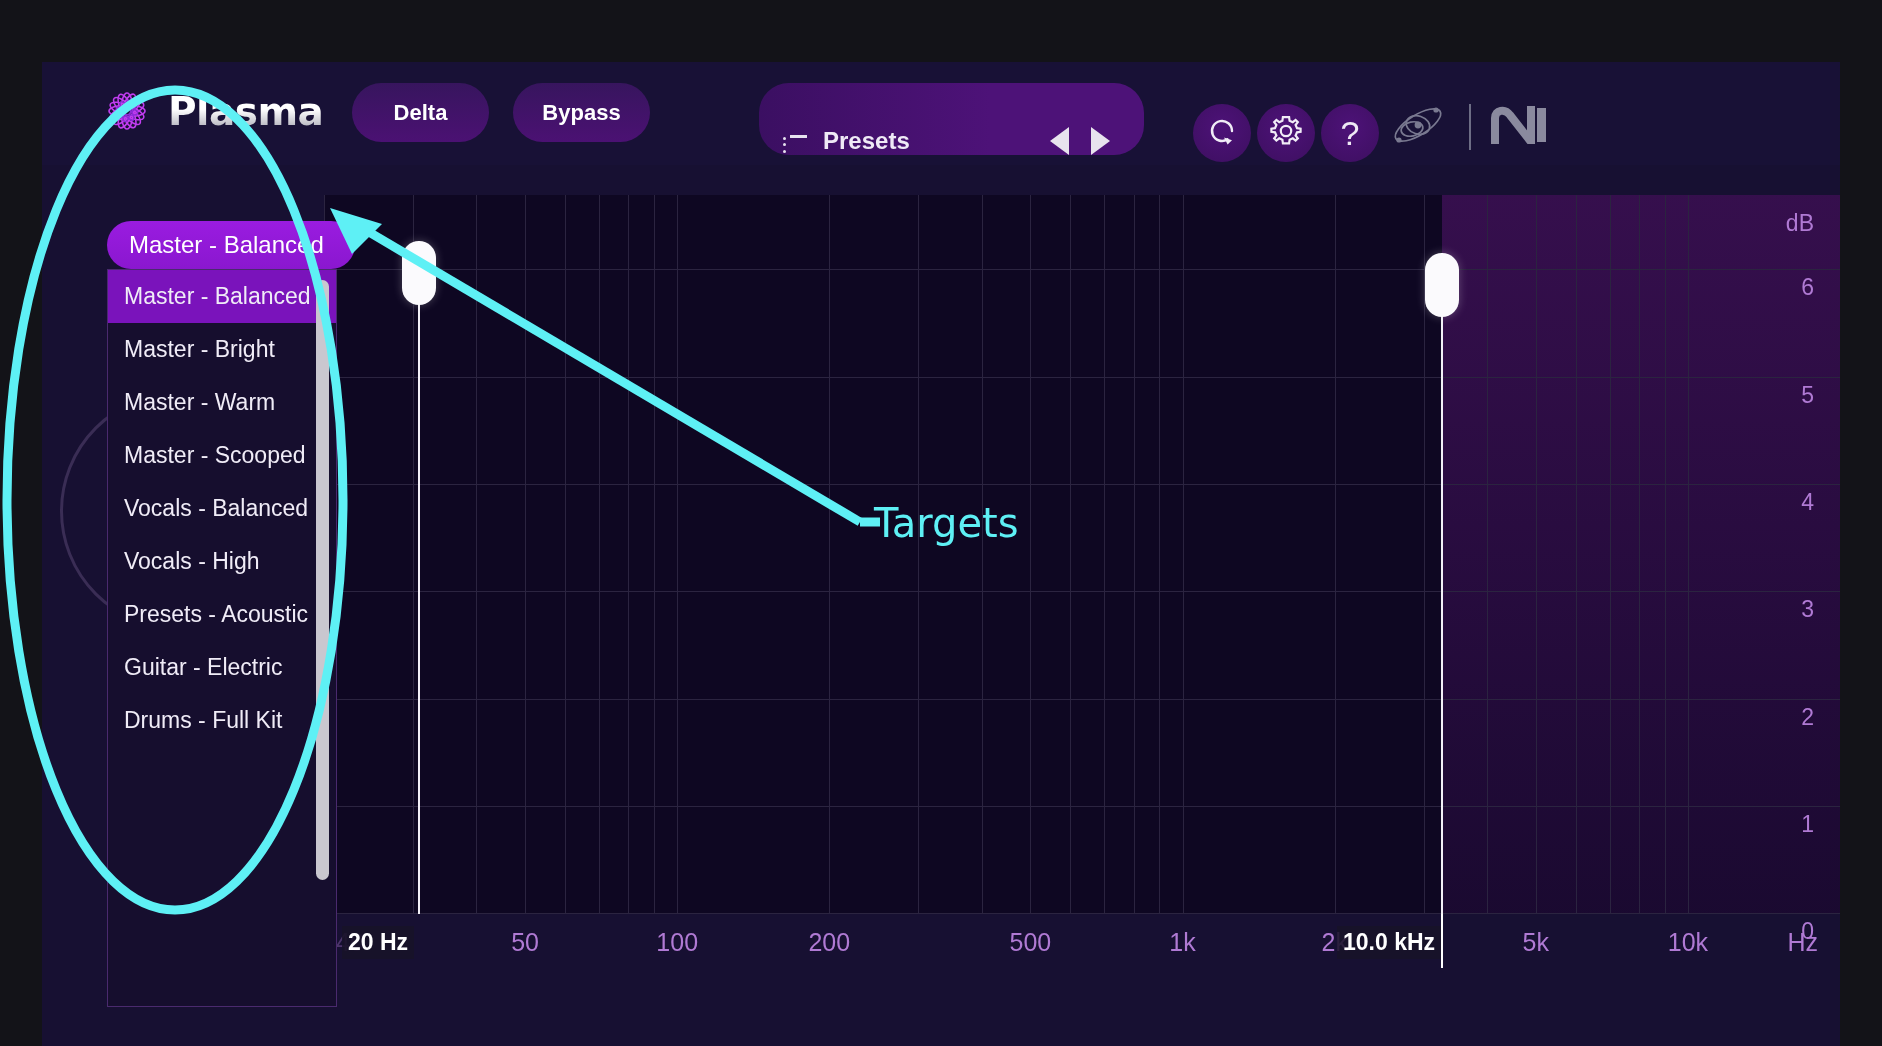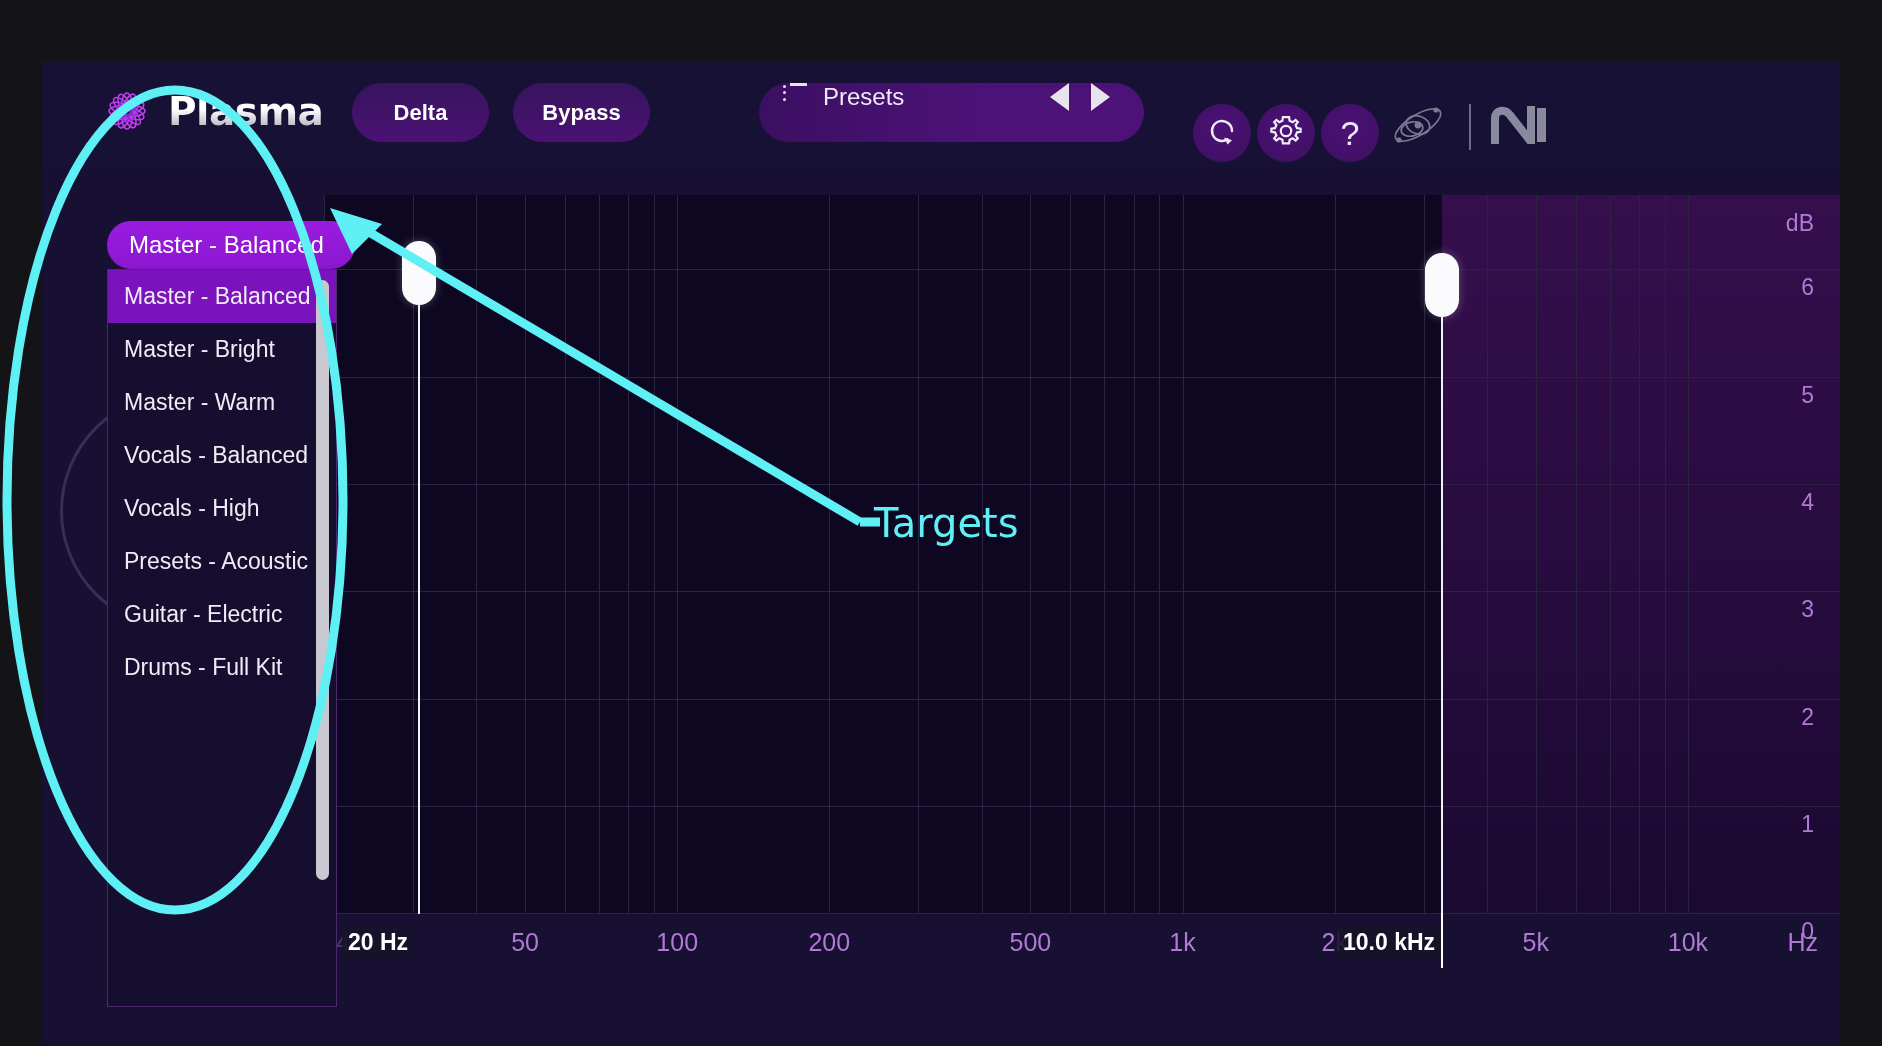--- a/index.html
+++ b/index.html
@@ -42,24 +42,24 @@
     border-radius:30px; border:none; cursor:pointer;
     background:linear-gradient(180deg,#37155e 0%,#4b1173 100%);
     color:#ffffff; font-size:22px; font-weight:bold;
     font-family:"Liberation Sans", sans-serif;
     display:flex; align-items:center; justify-content:center;
   }
   #btn-delta  { left:310px; width:137px; }
   #btn-bypass { left:471px; width:137px; }
 
   .presetbar {
-    position:absolute; left:717px; top:21px; width:385px; height:59px;
+    position:absolute; left:717px; top:21px; width:385px; height:72px;
     border-radius:30px;
     background:linear-gradient(90deg,#3b0f62 0%,#4d1278 60%,#4d1278 100%);
-    display:flex; align-items:flex-start;
+    display:flex; align-items:flex-end;font-weight:bold;
   }
   .presets-icon { margin-left:24px; width:24px; height:20px; position:relative; }
   .presets-icon i {
     position:absolute; left:7px; height:2.6px; width:17px; background:#e7e2ef; border-radius:1px;
   }
   .presets-icon i:nth-child(1){ top:2px; }
   .presets-icon i:nth-child(2){ top:8.5px; }
   .presets-icon i:nth-child(3){ top:15px; }
   .presets-icon b {
     position:absolute; left:0; width:3.4px; height:3.4px; background:#e7e2ef; border-radius:50%;
@@ -380,20 +380,21 @@
 
     <div class="preset-select">
       <span>Master - Balanced</span>
     </div>
 
     <div class="dropdown">
       <div id="ddlist">
           <div class="dd-item sel">Master - Balanced</div>
           <div class="dd-item">Master - Bright</div>
           <div class="dd-item">Master - Warm</div>
+          <div class="dd-item">Master - Scooped</div>
           <div class="dd-item">Vocals - Balanced</div>
           <div class="dd-item">Vocals - High</div>
           <div class="dd-item">Presets - Acoustic</div>
           <div class="dd-item">Guitar - Electric</div>
           <div class="dd-item">Drums - Full Kit</div>
         </div>
       <div class="dd-scroll">
         <div class="dd-thumb"></div>
       </div>
     </div>

